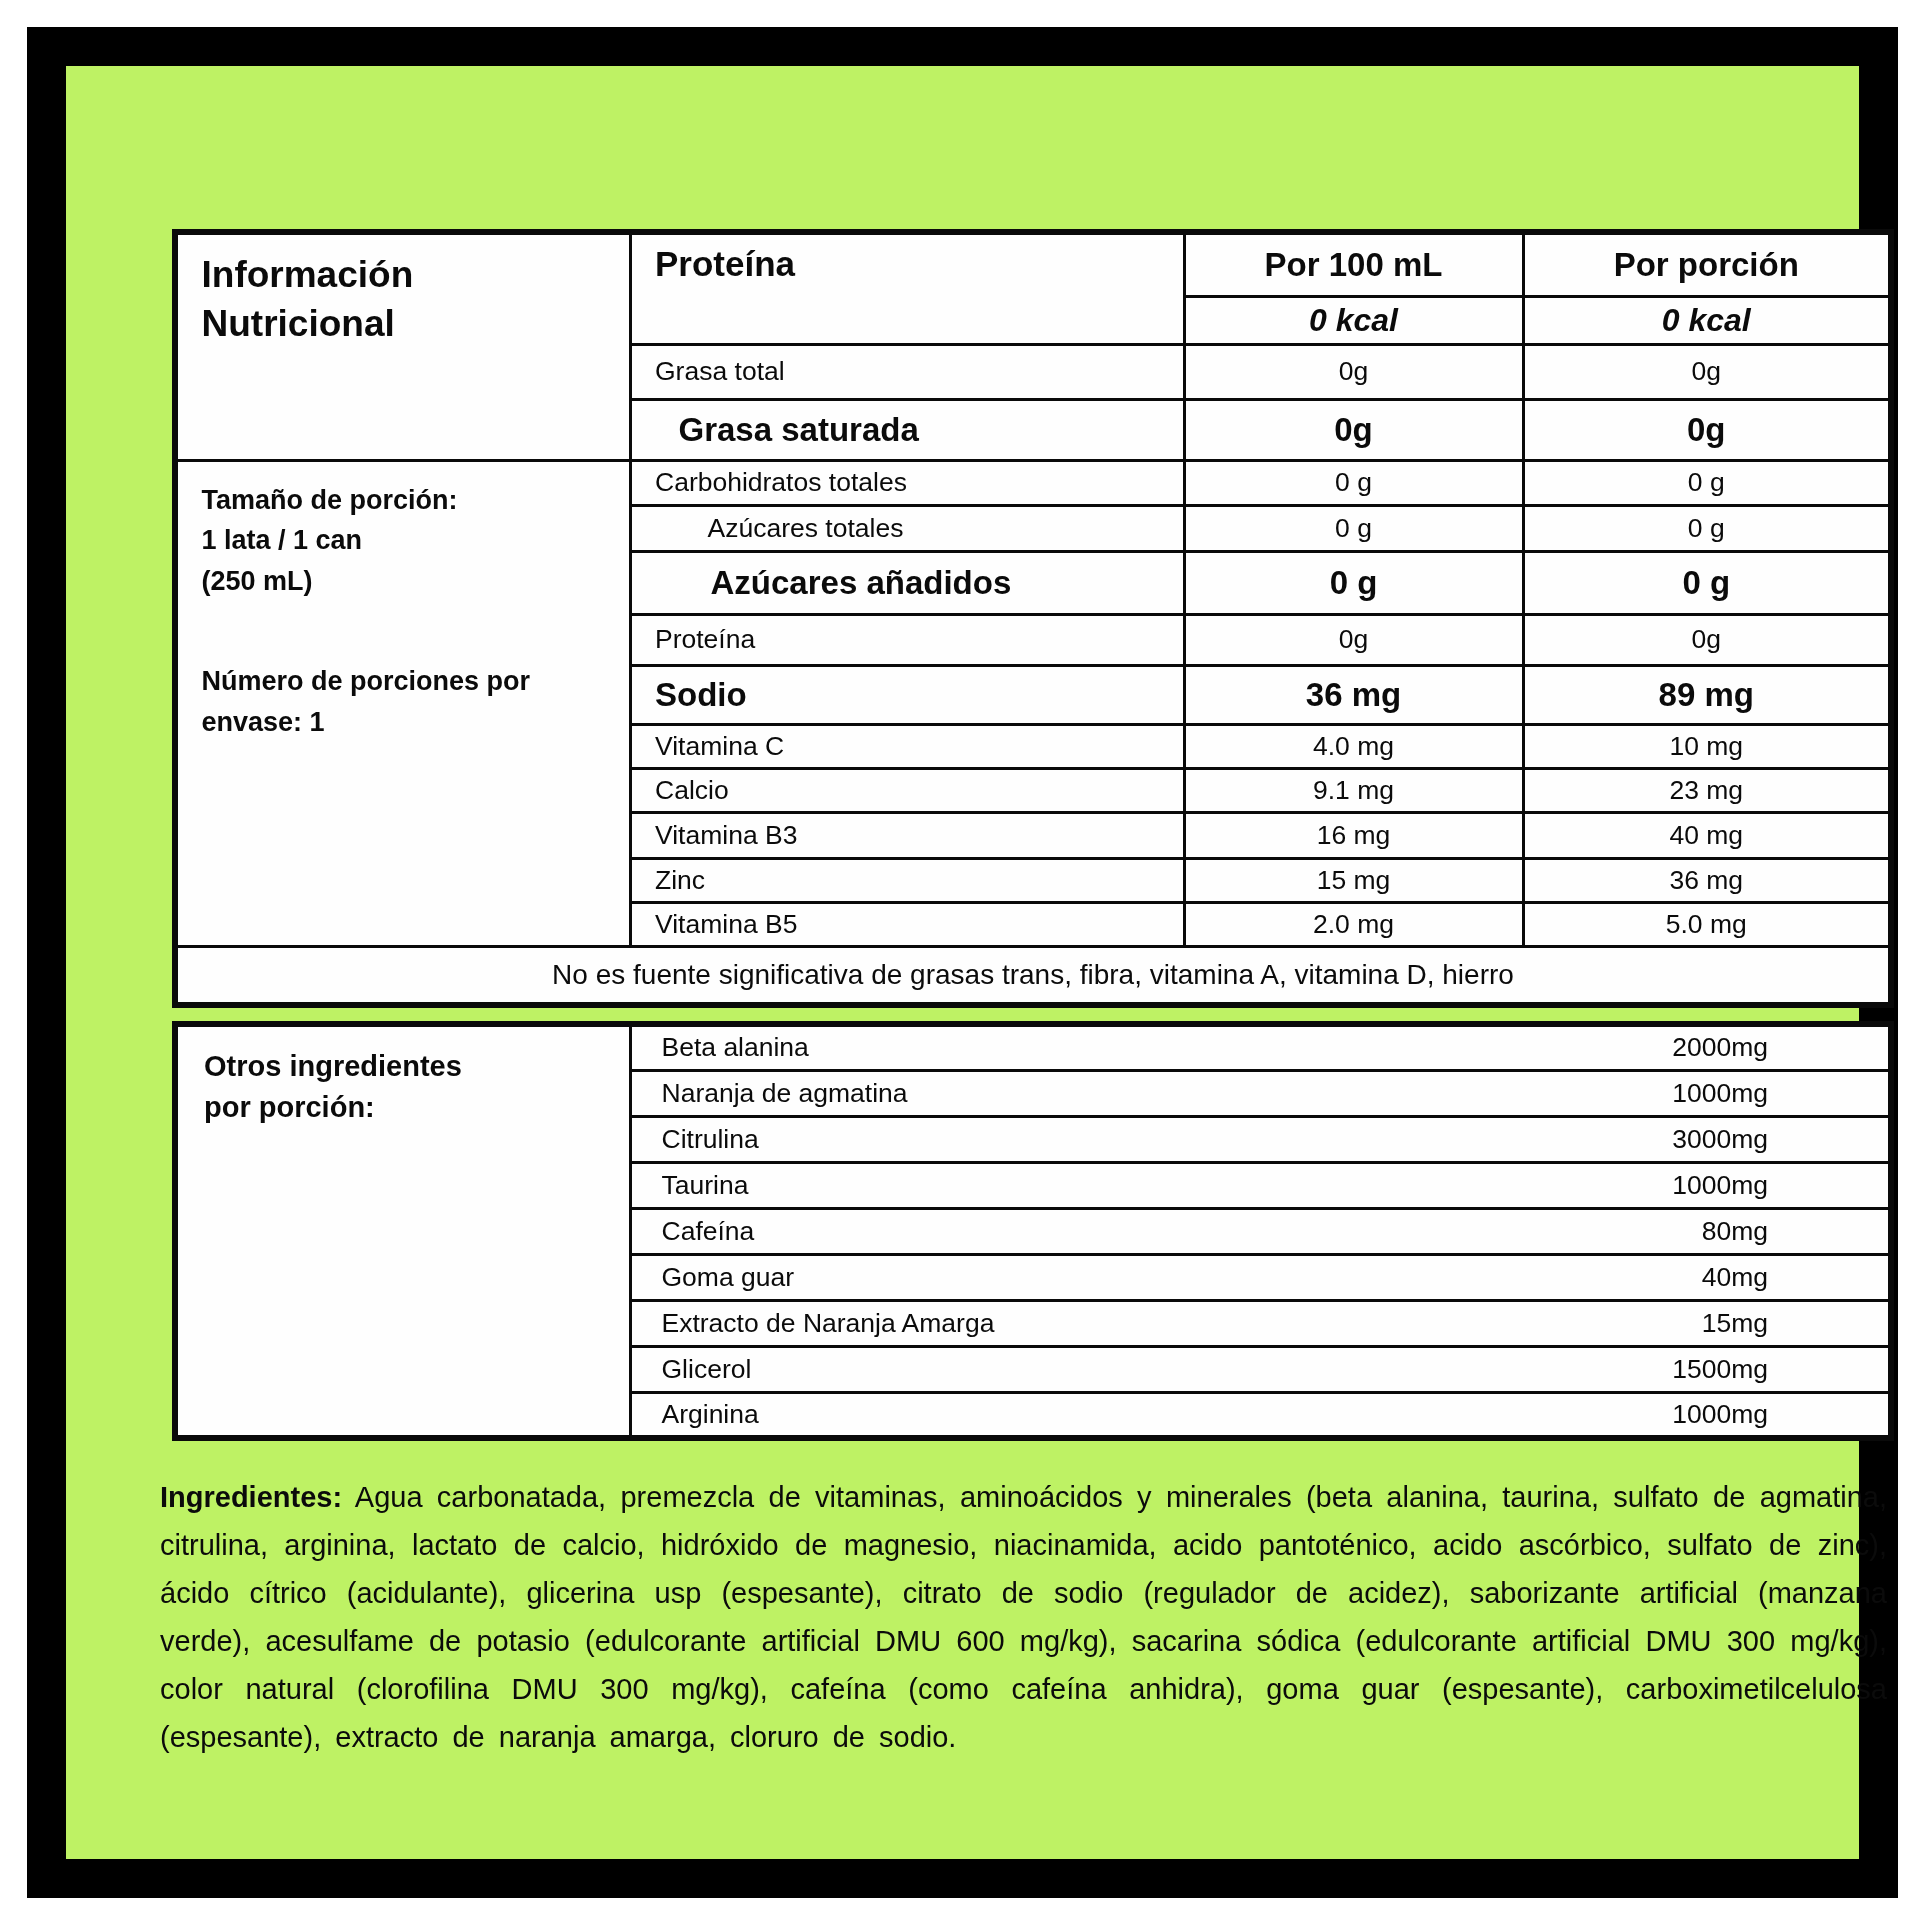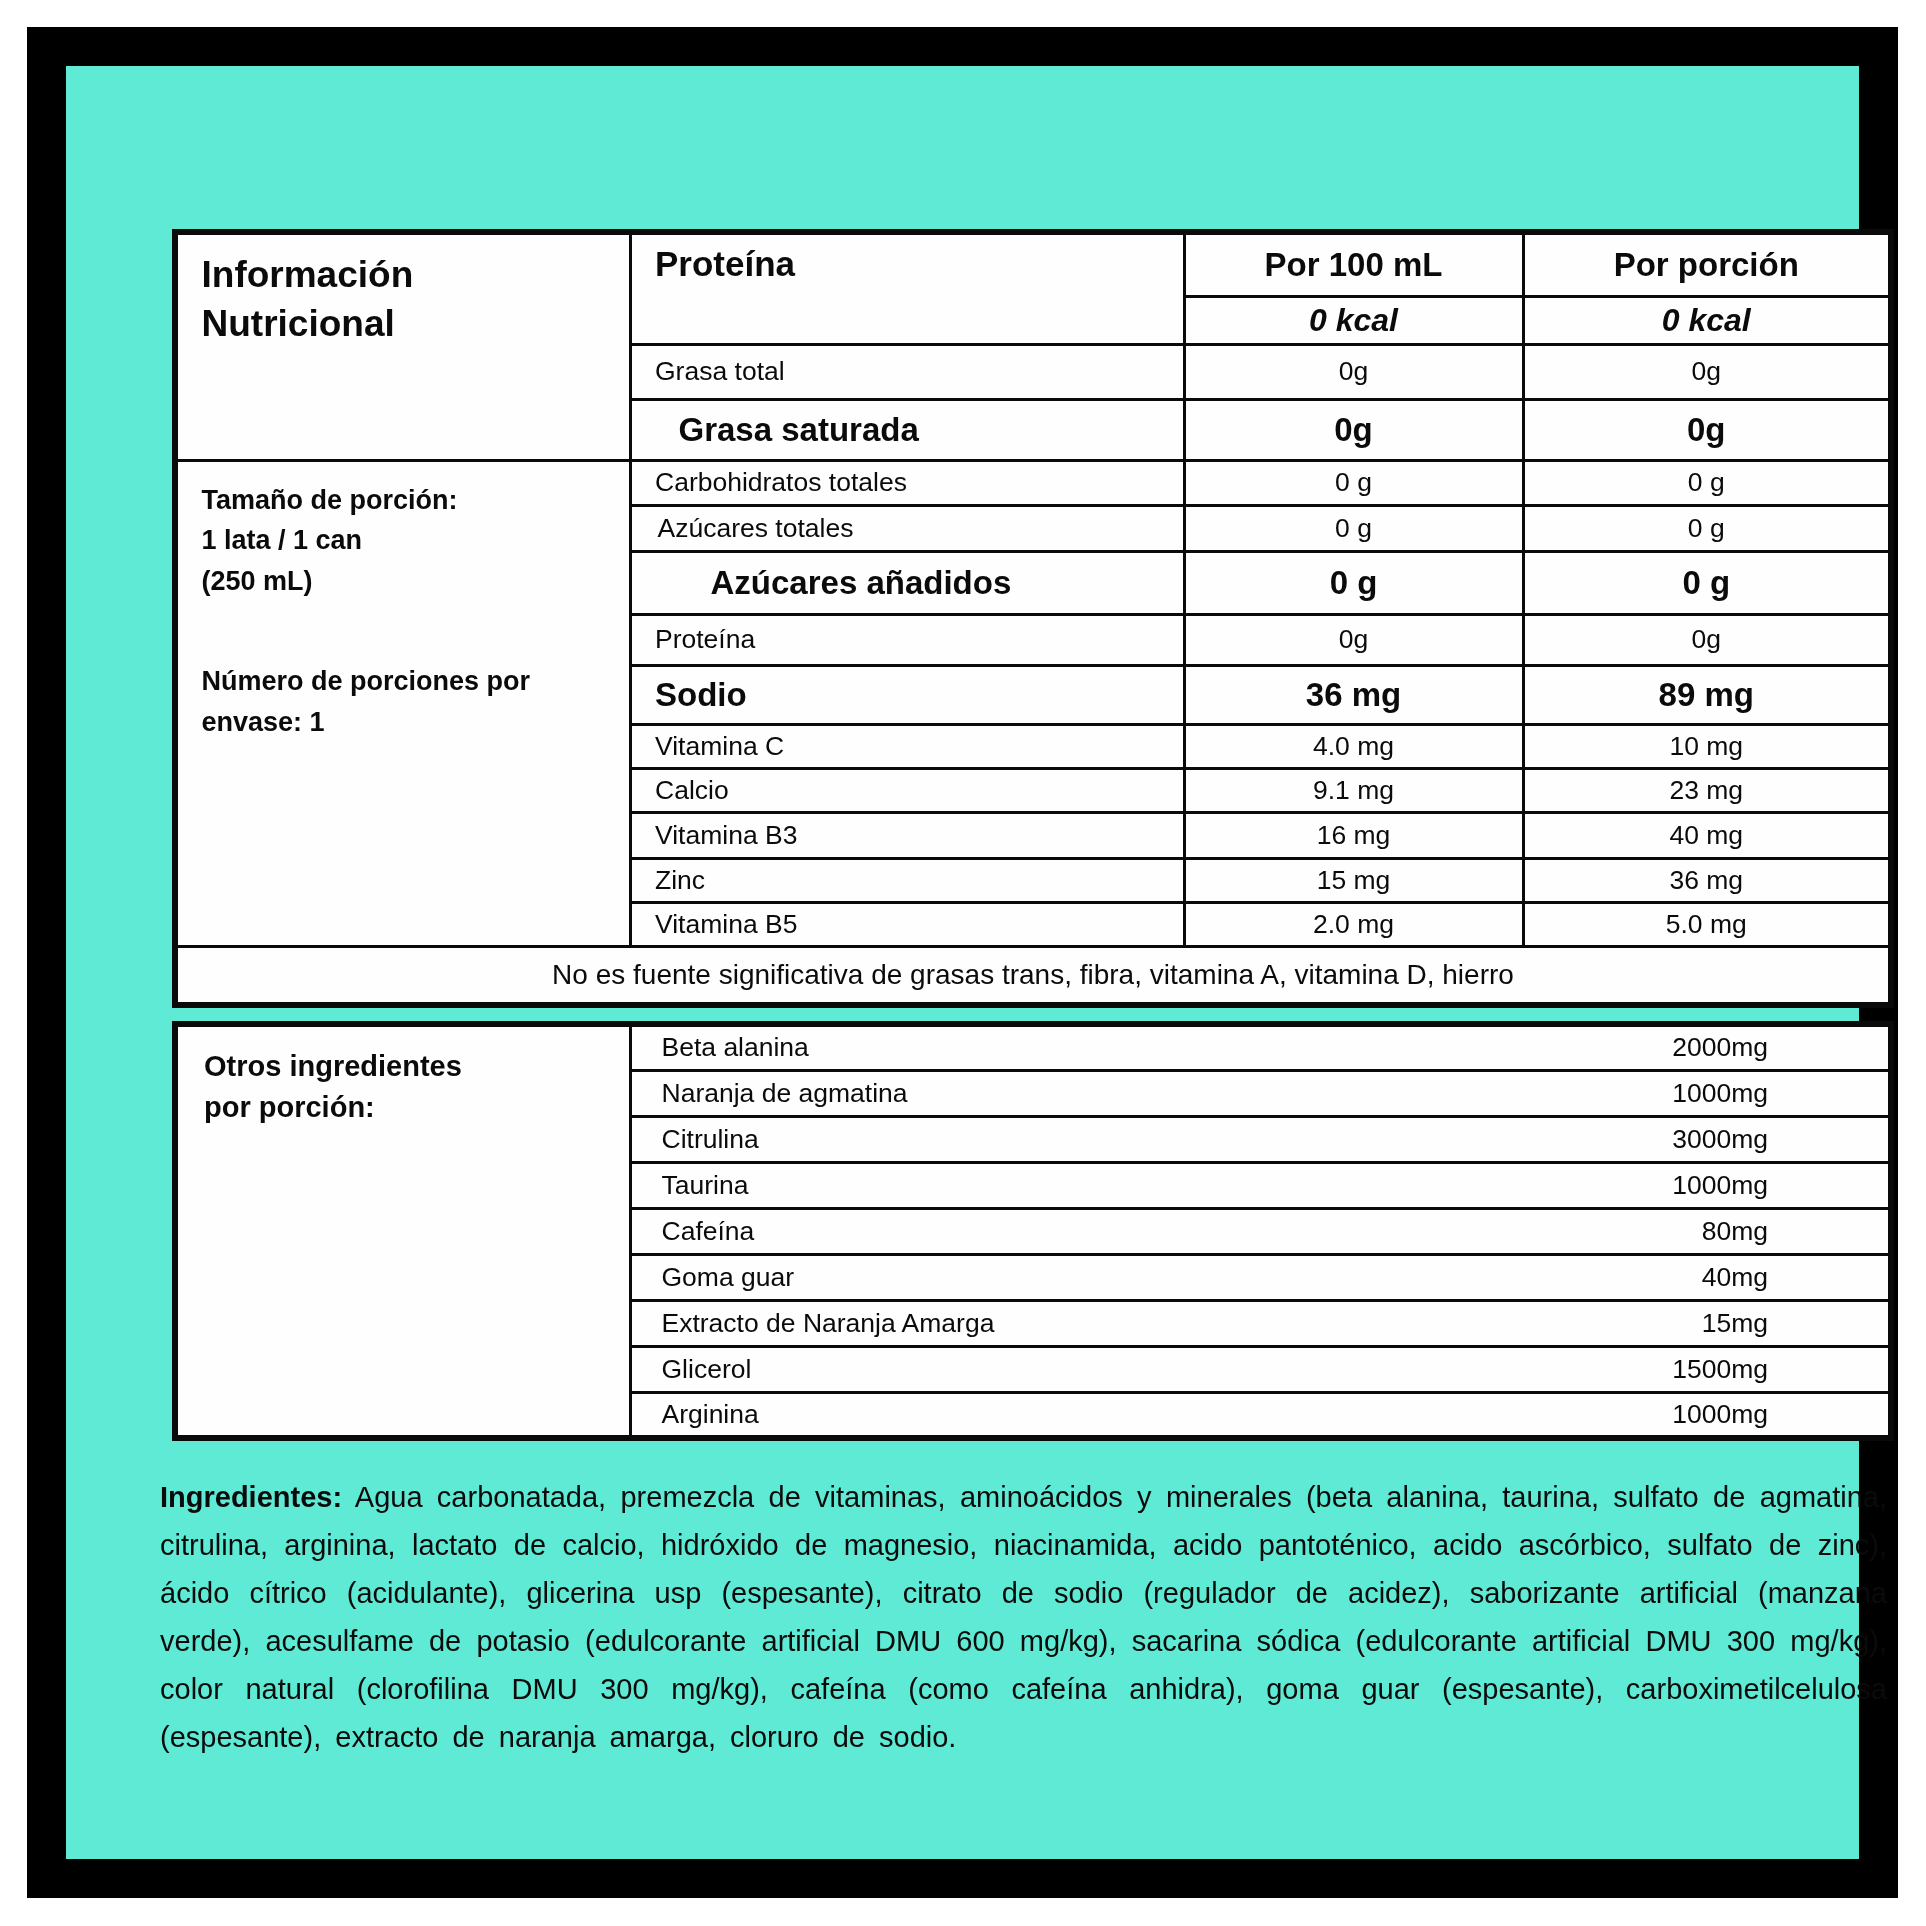--- a/index.html
+++ b/index.html
@@ -16,21 +16,21 @@
     background: #ffffff;
     overflow: hidden;
   }
   .frame {
     position: absolute;
     left: 27px;
     top: 27px;
     width: 1871px;
     height: 1871px;
     border: 39px solid #000000;
-    background: #5eead4;
+    background: #bef264;
     box-sizing: border-box;
   }
   
   table.nutri {
     position: absolute;
     left: 106px;
     top: 163px;
     width: 1716px;
     border-collapse: collapse;
     table-layout: fixed;
@@ -39,21 +39,21 @@
   }
   table.nutri td {
     border: 3.9px solid #0a0a0a;
     box-sizing: border-box;
     overflow: hidden;
   }
   .c-name { text-align: left; padding-left: 23.5px; vertical-align: middle; font-size: 26.5px; }
   .c-val  { text-align: center; vertical-align: middle; font-size: 26.5px; }
   tr.r-big .c-name, tr.r-big .c-val { font-weight: 700; font-size: 33px; }
   .ind-sat  { padding-left: 47px; }
-  .ind-tot  { padding-left: 26px; }
+  .ind-tot  { padding-left: 76px; }
   .ind-anad { padding-left: 79px; }
   .hdr-cal {
     font-weight: 700; font-size: 35px;
     vertical-align: top; padding-top: 8.6px; padding-left: 23.5px;
   }
   .hdr-col { font-weight: 700; font-size: 33px; text-align: center; vertical-align: middle; }
   .kcal    { font-weight: 700; font-size: 32px; text-align: center; vertical-align: middle; font-style: italic; }
   .info-title {
     font-weight: 700; font-size: 37px; line-height: 1.32;
     vertical-align: top; padding: 16.3px 17px 0 23.5px;

